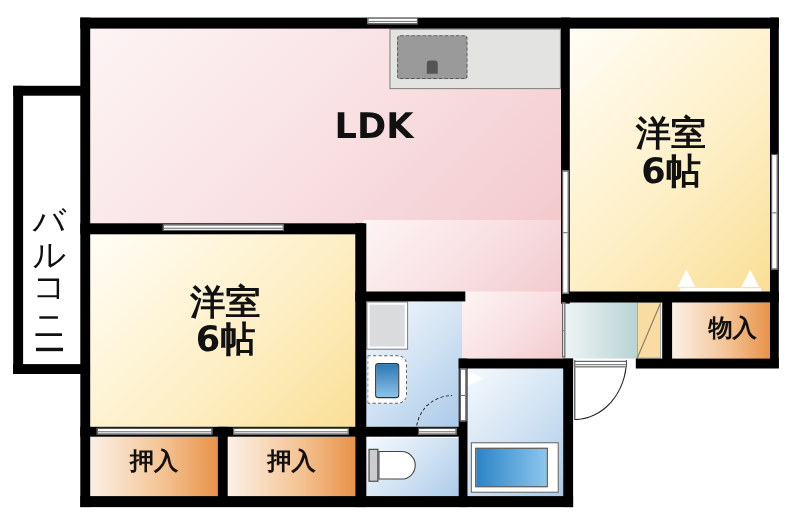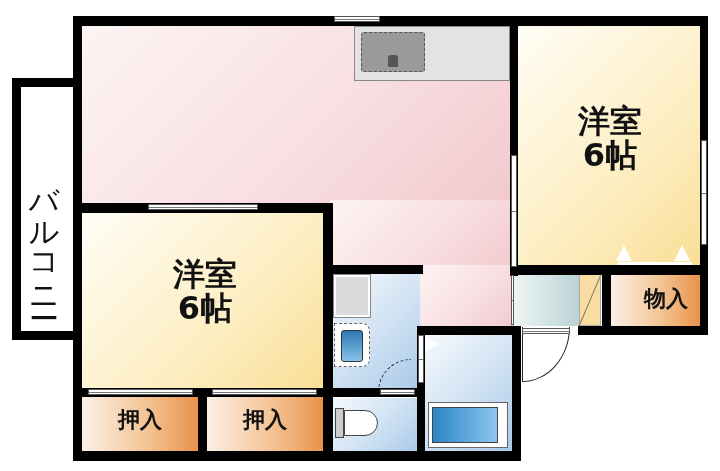--- a/index.html
+++ b/index.html
@@ -22,20 +22,21 @@
 
 <div class="abs ldk" style="left:82px;top:25px;width:430px;height:182px;"></div>
 <div class="abs ldk" style="left:330px;top:200px;width:182px;height:70px;"></div>
 <div class="abs ldk" style="left:420px;top:265px;width:95px;height:62px;"></div>
 
 <div class="abs" style="left:354px;top:26px;width:156px;height:55px;background:#e3e3e1;border:1px solid #888;"></div>
 <div class="abs" style="left:361px;top:32px;width:64px;height:40px;background:#9a9a9a;border:1px dashed #555;border-radius:3px;"></div>
 <div class="abs" style="left:388px;top:55px;width:10px;height:12px;background:#555;border-radius:3px 3px 0 0;"></div>
 
 <div class="room-label" style="left:240px;top:98px;width:200px;font-size:32px;">
+  <div>LDK</div>
 </div>
 
 <div class="abs western" style="left:518px;top:25px;width:182px;height:242px;"></div>
 <div class="room-label" style="left:540px;top:105px;width:140px;font-size:32px;">
   <div>洋室</div>
   <div>6帖</div>
 </div>
 
 <div class="abs" style="left:616px;top:245px;width:0;height:0;border-left:8px solid transparent;border-right:8px solid transparent;border-bottom:16px solid #fff;"></div>
 <div class="abs" style="left:674px;top:245px;width:0;height:0;border-left:8px solid transparent;border-right:8px solid transparent;border-bottom:16px solid #fff;"></div>

